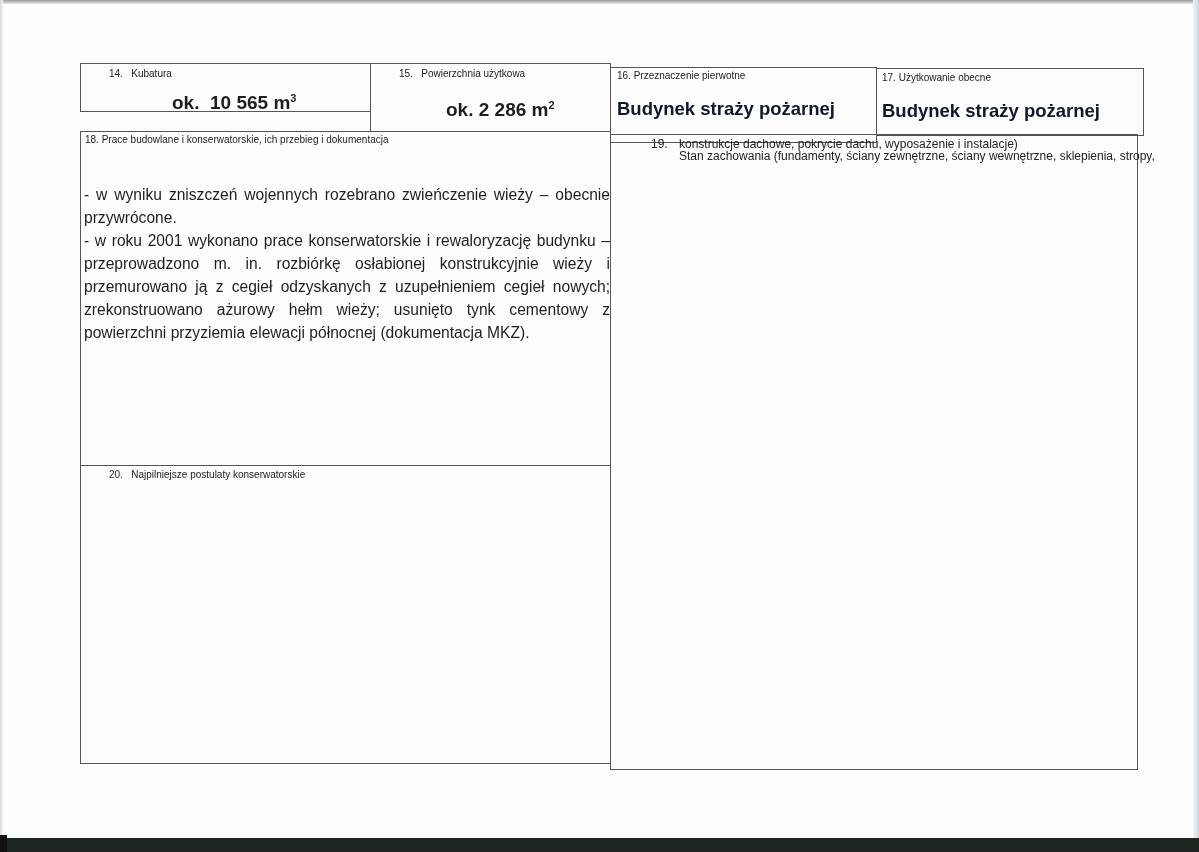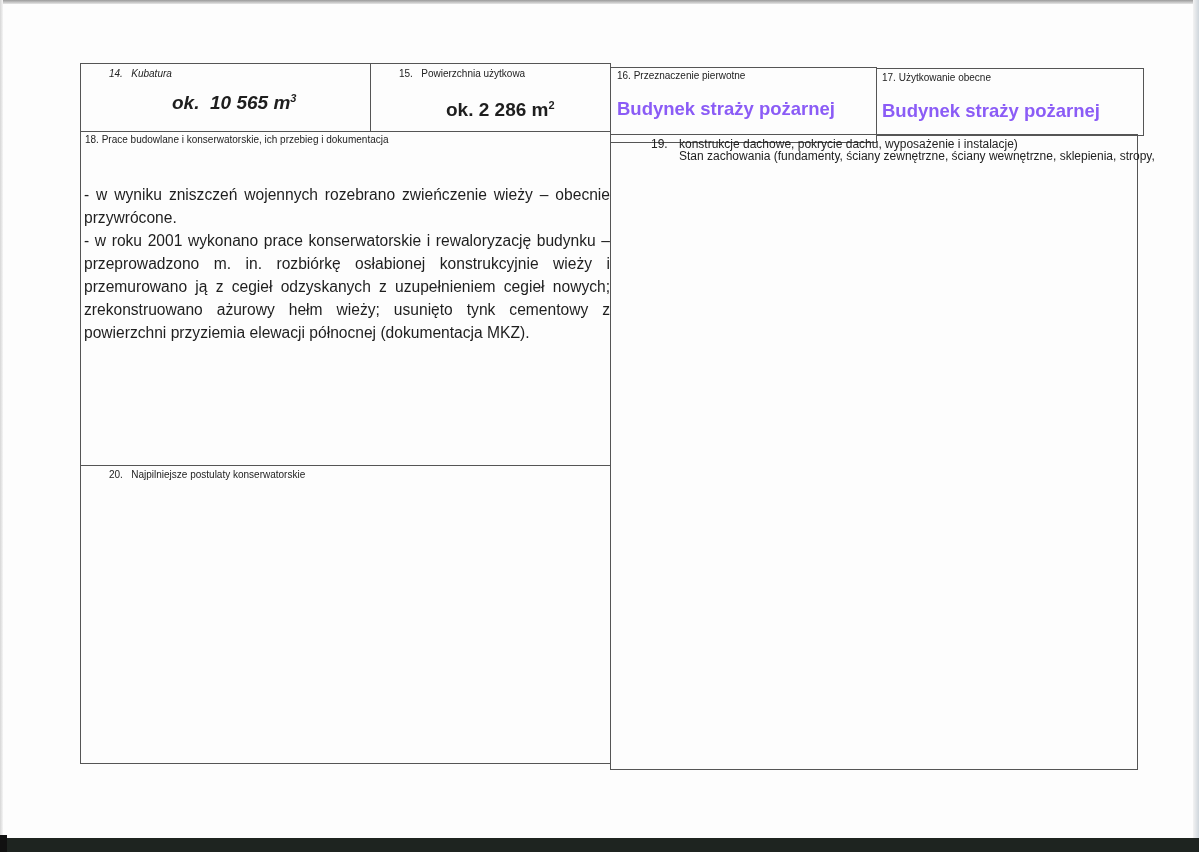--- a/index.html
+++ b/index.html
@@ -56,21 +56,21 @@
     }
     .big-value sup {
       font-size: 11px;
       vertical-align: super;
       line-height: 0;
     }
     .use-value {
       position: absolute;
       font-weight: bold;
       font-size: 18.5px;
-      color: #8b5cf6;
+      color: #0f172a;
       white-space: nowrap;
     }
     .body-text {
       position: absolute;
       font-size: 15.6px;
       line-height: 23px;
       color: #1e1e1e;
       text-align: justify;
     }
     .body-text p { margin: 0; }
@@ -83,21 +83,21 @@
   </style>
 </head>
 <body>
 
 <div class="scan-top"></div>
 <div class="scan-left"></div>
 <div class="scan-right"></div>
 <div class="scan-bottom"></div>
 <div class="scan-left-mark"></div>
 
-<div class="cell" style="left:80px; top:63px; width:291px; height:69px;font-style:italic;">
+<div class="cell" style="left:80px; top:63px; width:291px; height:49px;">
   <span class="label" style="left:28px; top:4px;">
     <span>14.</span>&nbsp;&nbsp;&nbsp;<span>Kubatura</span>
   </span>
   <span class="big-value" style="left:91px; top:28px;">
     <span style="white-space:pre;">ok.  10 565 m</span><sup>3</sup>
   </span>
 </div>
 
 <div class="cell" style="left:370px; top:63px; width:241px; height:69px;">
   <span class="label" style="left:28px; top:4px;">

